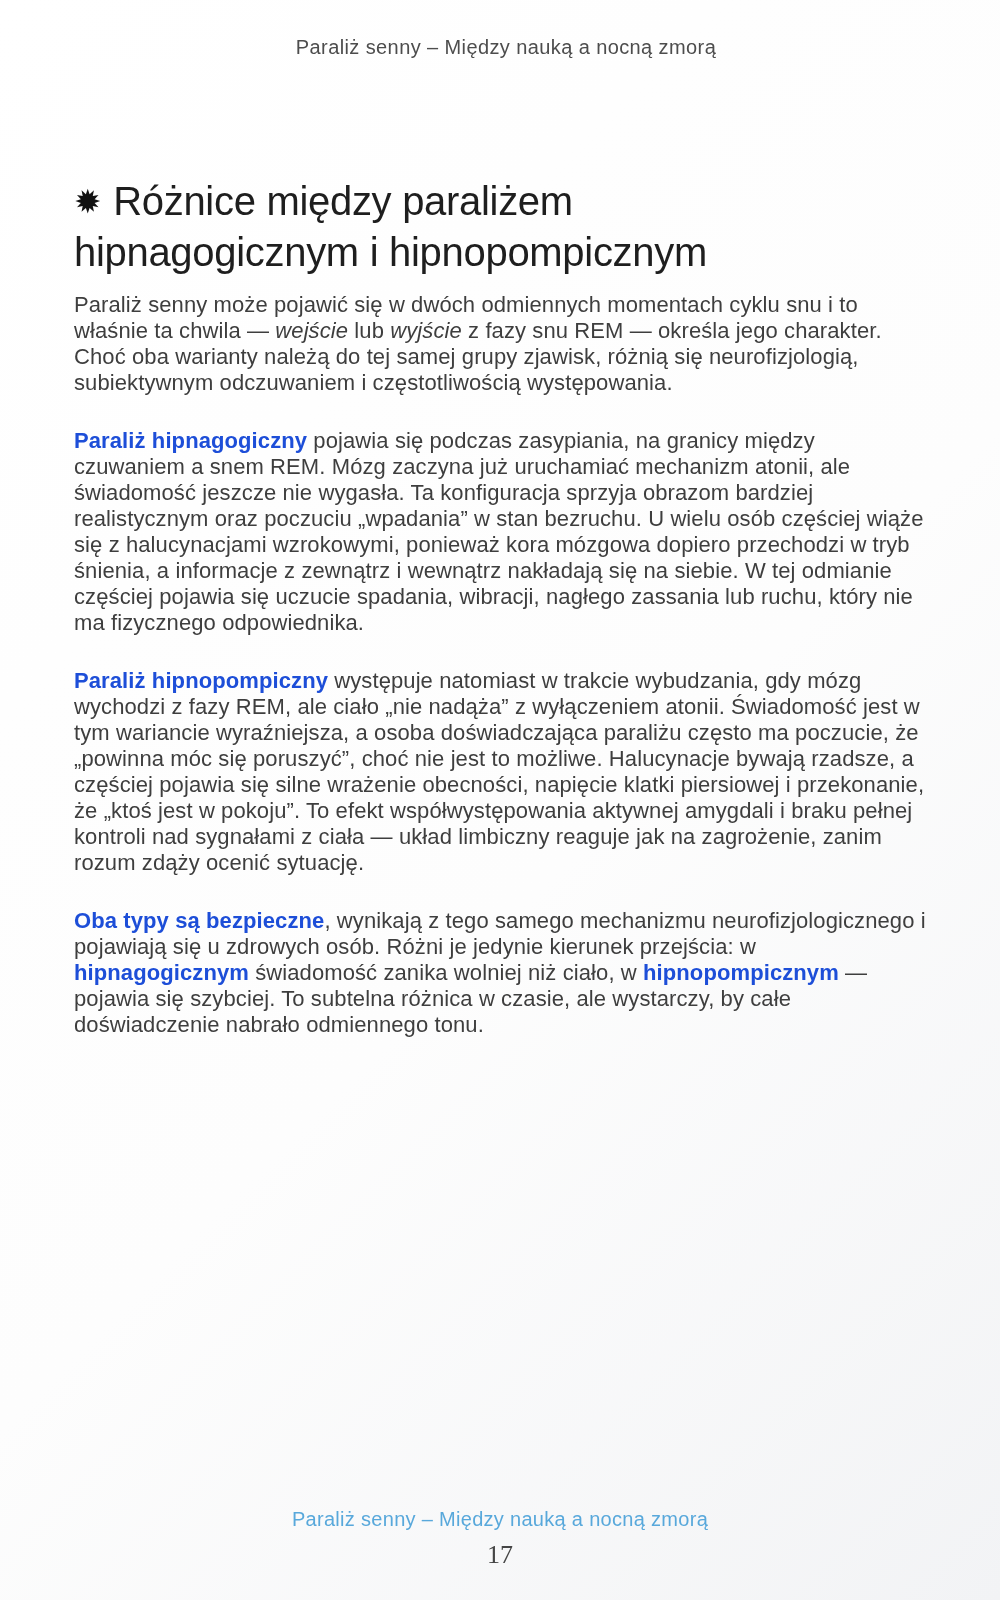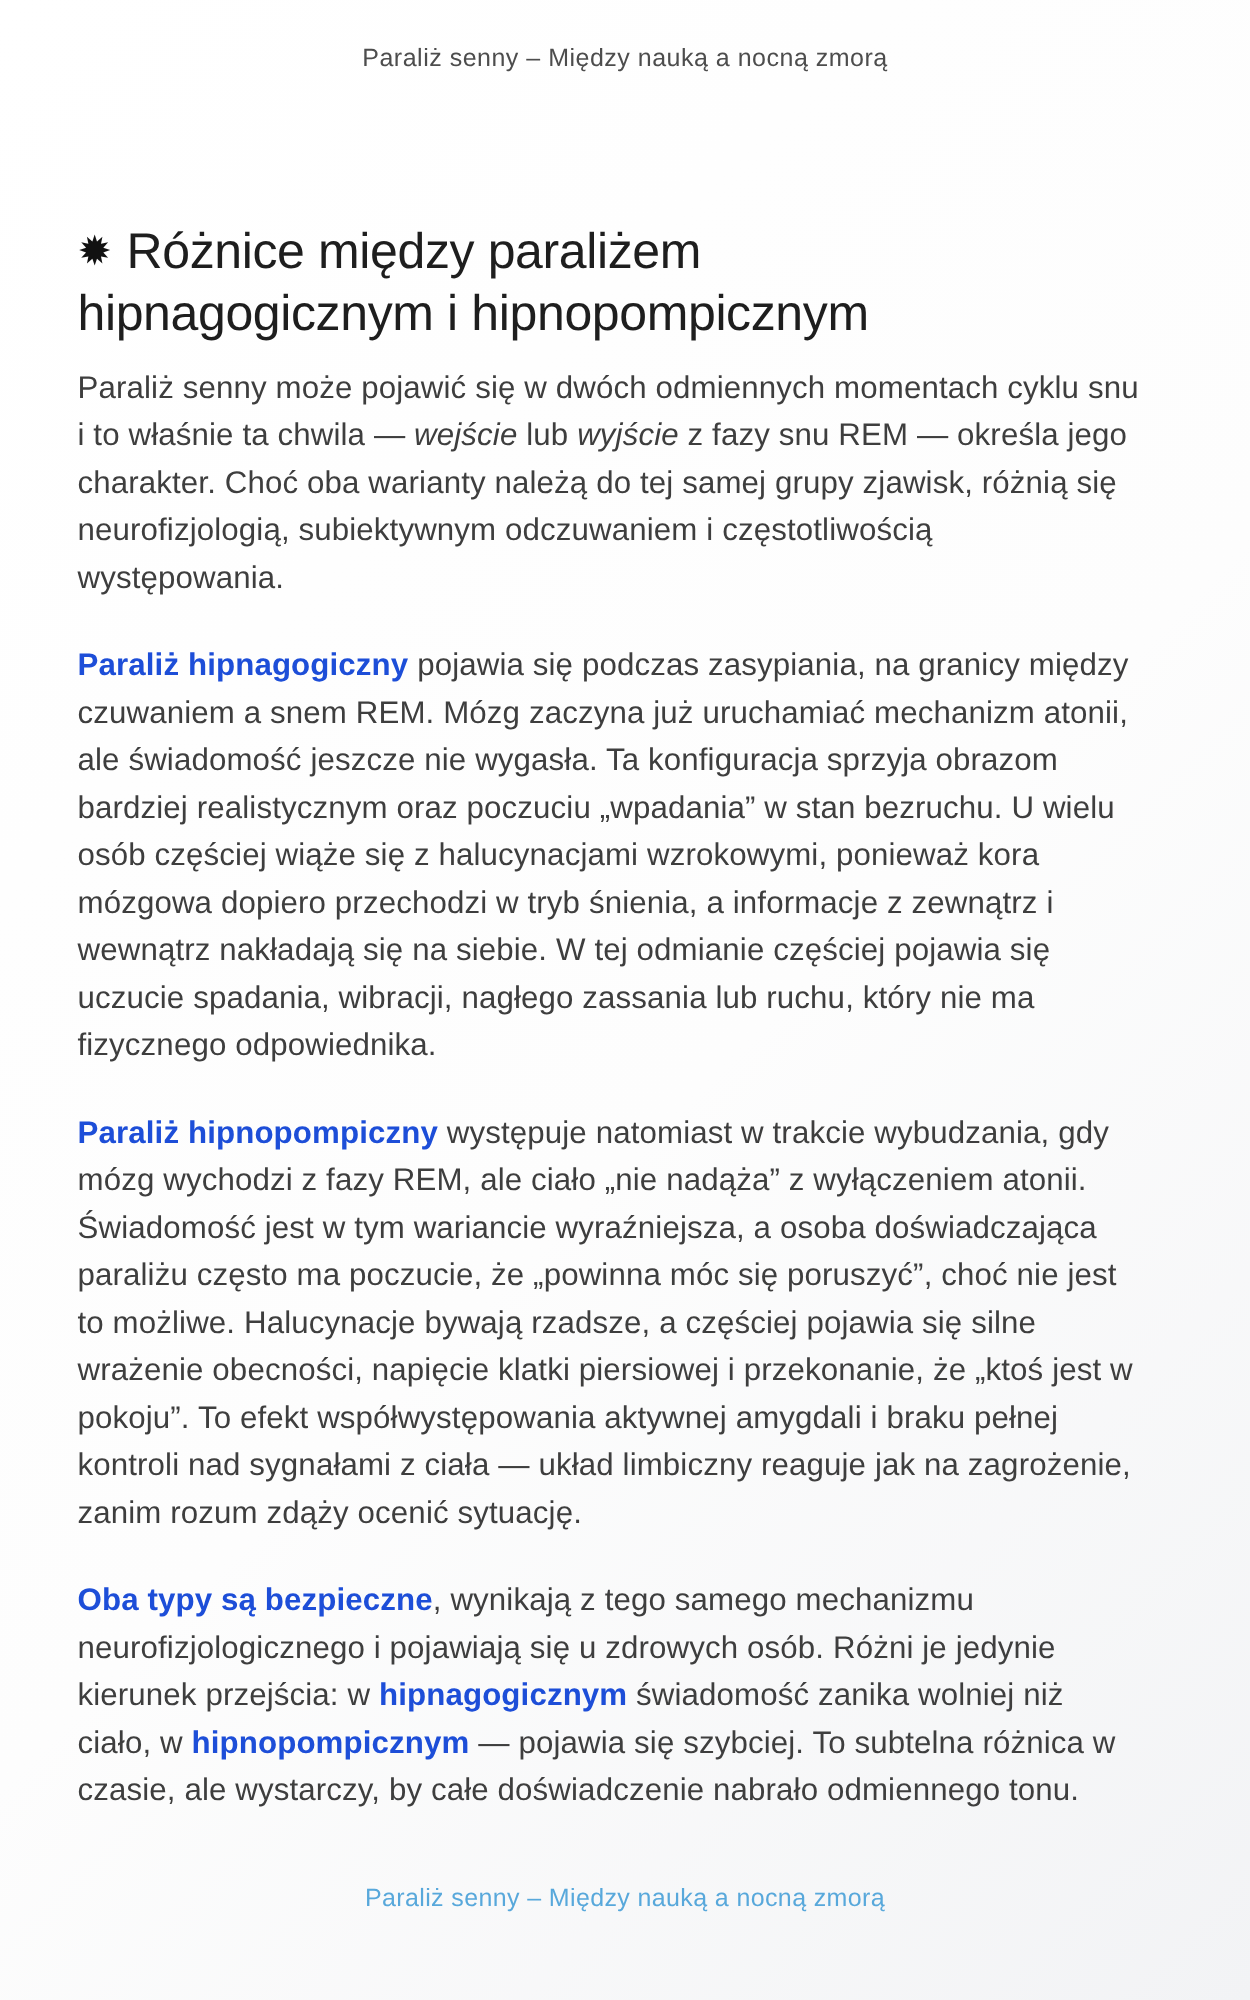--- a/index.html
+++ b/index.html
@@ -16,20 +16,21 @@
   body{
     font-family:"Liberation Sans", sans-serif;
     background:linear-gradient(135deg, var(--bg-top) 0%, #fdfdfd 55%, var(--bg-bottom) 100%);
     position:relative;
     overflow:hidden;
     color:var(--body-text);
   }
   .page{
     position:absolute;
     inset:0;
+    padding-left:12px;
   }
   .running-header{
     margin-top:36px;
     text-align:center;
     font-size:20px;
     letter-spacing:0.4px;
     color:var(--header-text);
   }
   .section-heading{
     margin:118px 80px 16px 62px;
@@ -46,22 +47,22 @@
     margin-right:12px;
     position:relative;
     top:-2px;
     color:#111;
   }
   .article-body{
     margin-left:62px;
     width:852px;
   }
   .article-body p{
-    font-size:25px;
-    line-height:38px;
+    font-size:22px;
+    line-height:26px;
     margin-bottom:32px;
     color:var(--body-text);
     letter-spacing:0.1px;
   }
   .article-body p span.b{
     font-weight:700;
     color:#1d4ed8;
   }
   .article-body p span.i{
     font-style:italic;
@@ -100,14 +101,15 @@
 
   <div class="article-body" id="article-body">
       <p><span>Paraliż senny może pojawić się w dwóch odmiennych momentach cyklu snu i to właśnie ta chwila — </span><span class="i">wejście</span><span> lub </span><span class="i">wyjście</span><span> z fazy snu REM — określa jego charakter. Choć oba warianty należą do tej samej grupy zjawisk, różnią się neurofizjologią, subiektywnym odczuwaniem i częstotliwością występowania.</span></p>
       <p><span class="b">Paraliż hipnagogiczny</span><span> pojawia się podczas zasypiania, na granicy między czuwaniem a snem REM. Mózg zaczyna już uruchamiać mechanizm atonii, ale świadomość jeszcze nie wygasła. Ta konfiguracja sprzyja obrazom bardziej realistycznym oraz poczuciu „wpadania” w stan bezruchu. U wielu osób częściej wiąże się z halucynacjami wzrokowymi, ponieważ kora mózgowa dopiero przechodzi w tryb śnienia, a informacje z zewnątrz i wewnątrz nakładają się na siebie. W tej odmianie częściej pojawia się uczucie spadania, wibracji, nagłego zassania lub ruchu, który nie ma fizycznego odpowiednika.</span></p>
       <p><span class="b">Paraliż hipnopompiczny</span><span> występuje natomiast w trakcie wybudzania, gdy mózg wychodzi z fazy REM, ale ciało „nie nadąża” z wyłączeniem atonii. Świadomość jest w tym wariancie wyraźniejsza, a osoba doświadczająca paraliżu często ma poczucie, że „powinna móc się poruszyć”, choć nie jest to możliwe. Halucynacje bywają rzadsze, a częściej pojawia się silne wrażenie obecności, napięcie klatki piersiowej i przekonanie, że „ktoś jest w pokoju”. To efekt współwystępowania aktywnej amygdali i braku pełnej kontroli nad sygnałami z ciała — układ limbiczny reaguje jak na zagrożenie, zanim rozum zdąży ocenić sytuację.</span></p>
       <p><span class="b">Oba typy są bezpieczne</span><span>, wynikają z tego samego mechanizmu neurofizjologicznego i pojawiają się u zdrowych osób. Różni je jedynie kierunek przejścia: w </span><span class="b">hipnagogicznym</span><span> świadomość zanika wolniej niż ciało, w </span><span class="b">hipnopompicznym</span><span> — pojawia się szybciej. To subtelna różnica w czasie, ale wystarczy, by całe doświadczenie nabrało odmiennego tonu.</span></p>
     </div>
 
   <div class="running-footer">Paraliż senny – Między nauką a nocną zmorą</div>
 
+  <div class="page-number">17</div>
 
 </div>
 
 </body></html>

